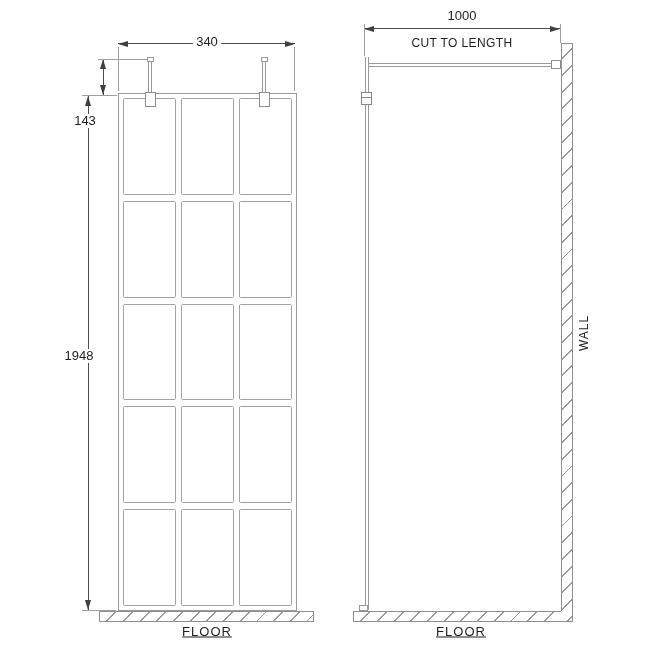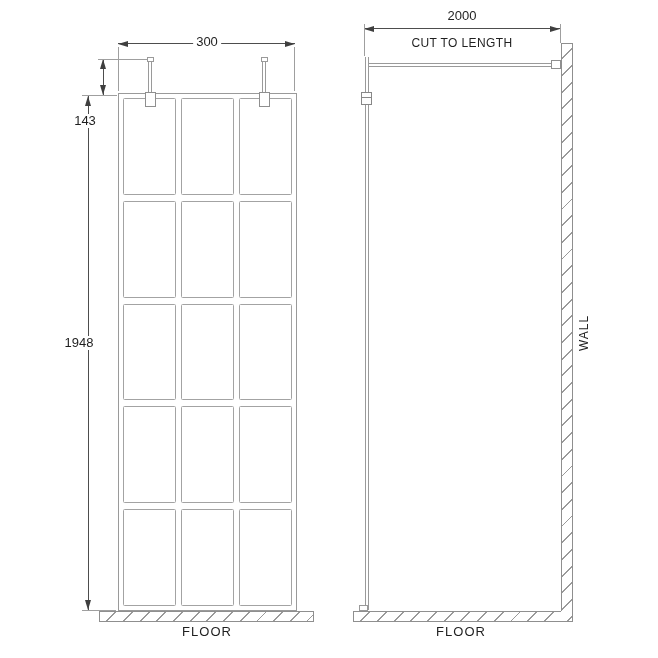--- a/index.html
+++ b/index.html
@@ -18,21 +18,21 @@
   .arr.right { border-top:3px solid transparent; border-bottom:3px solid transparent; border-left:10px solid #3f3f3f; }
   .arr.up    { border-left:3px solid transparent; border-right:3px solid transparent; border-bottom:10px solid #3f3f3f; }
   .arr.down  { border-left:3px solid transparent; border-right:3px solid transparent; border-top:10px solid #3f3f3f; }
   
   .dim-label {
     position:absolute; transform:translate(-50%,-50%);
     font-size:13px; line-height:14px; background:#fff; padding:0 3px;
     white-space:nowrap; z-index:6;
   }
   .note-label { font-size:12px; letter-spacing:0.4px; }
-  .floor-label { position:absolute; transform:translate(-50%,-50%); font-size:13px; letter-spacing:1px; white-space:nowrap; }
+  .floor-label { position:absolute; transform:translate(-50%,-50%); font-size:13px; letter-spacing:1px; white-space:nowrap;text-decoration:underline; }
   .wall-label  { position:absolute; transform:translate(-50%,-50%) rotate(-90deg); font-size:12px; letter-spacing:1px; white-space:nowrap; }
   
   .frame {
     position:absolute; left:118px; top:93px; width:179px; height:518px;
     border:1.5px solid #9a9a9a; background:#fff; box-sizing:border-box;
     display:grid; grid-template-columns:repeat(3,1fr); grid-template-rows:repeat(5,1fr);
     column-gap:5px; row-gap:6px; padding:4px;
   }
   .pane { border:1.5px solid #a3a3a3; border-radius:1.5px; background:#fff; }
   .post-cap    { position:absolute; width:7px;  height:5px;  border:1px solid #9a9a9a; background:#fff; box-sizing:border-box; }
@@ -63,34 +63,34 @@
 
 <div id="canvas">
 
   <div>
 
     <div class="hline" style="left:118px; top:43px; width:177px;"></div>
     <div class="arr left" style="left:118px; top:40.5px;"></div>
     <div class="arr right" style="left:285px; top:40.5px;"></div>
     <div class="vline ext" style="left:118px; top:47px; height:44px;"></div>
     <div class="vline ext" style="left:294px; top:47px; height:44px;"></div>
-    <div class="dim-label" style="left:207px; top:42px;">300</div>
+    <div class="dim-label" style="left:207px; top:42px;">340</div>
 
     <div class="vline" style="left:103px; top:59px; height:36px;"></div>
     <div class="arr up" style="left:100px; top:59px;"></div>
     <div class="arr down" style="left:100px; top:85px;"></div>
     <div class="hline ext" style="left:98px; top:59px; width:49px;"></div>
     <div class="hline ext" style="left:82px; top:95px; width:35px;"></div>
     <div class="dim-label" style="left:85px; top:77px; padding:0;margin-top:44px;">143</div>
 
     <div class="vline" style="left:88px; top:96px; height:514px;"></div>
     <div class="arr up" style="left:85px; top:96px;"></div>
     <div class="arr down" style="left:85px; top:600px;"></div>
     <div class="hline ext" style="left:82px; top:610px; width:34px;"></div>
-    <div class="dim-label" style="left:79px; top:343px;">1948</div>
+    <div class="dim-label" style="left:79px; top:356px;">1948</div>
 
     <div class="post-stem" style="left:148px; top:61px;"></div>
     <div class="post-cap" style="left:146.5px; top:57px;"></div>
     <div class="post-stem" style="left:262px; top:61px;"></div>
     <div class="post-cap" style="left:260.5px; top:57px;"></div>
 
     <div class="frame">
       <div class="pane"></div>
       <div class="pane"></div>
       <div class="pane"></div>
@@ -115,21 +115,21 @@
     <div class="floor-label" style="left:207px; top:631px;">FLOOR</div>
   </div>
 
   <div>
 
     <div class="hline" style="left:364px; top:28px; width:196px;"></div>
     <div class="arr left" style="left:364px; top:25.5px;"></div>
     <div class="arr right" style="left:550px; top:25.5px;"></div>
     <div class="vline ext" style="left:364px; top:24px; height:32px;"></div>
     <div class="vline ext" style="left:560px; top:24px; height:19px;"></div>
-    <div class="dim-label" style="left:462px; top:16px; background:transparent;">2000</div>
+    <div class="dim-label" style="left:462px; top:16px; background:transparent;">1000</div>
     <div class="dim-label note-label" style="left:462px; top:30px;margin-top:13px;">CUT TO LENGTH</div>
 
     <div class="glass-edge"></div>
 
     <div class="support-bar"></div>
     <div class="bar-wall-fitting"></div>
 
     <div class="glass-clamp">
         <div class="mid"></div>
       </div>

